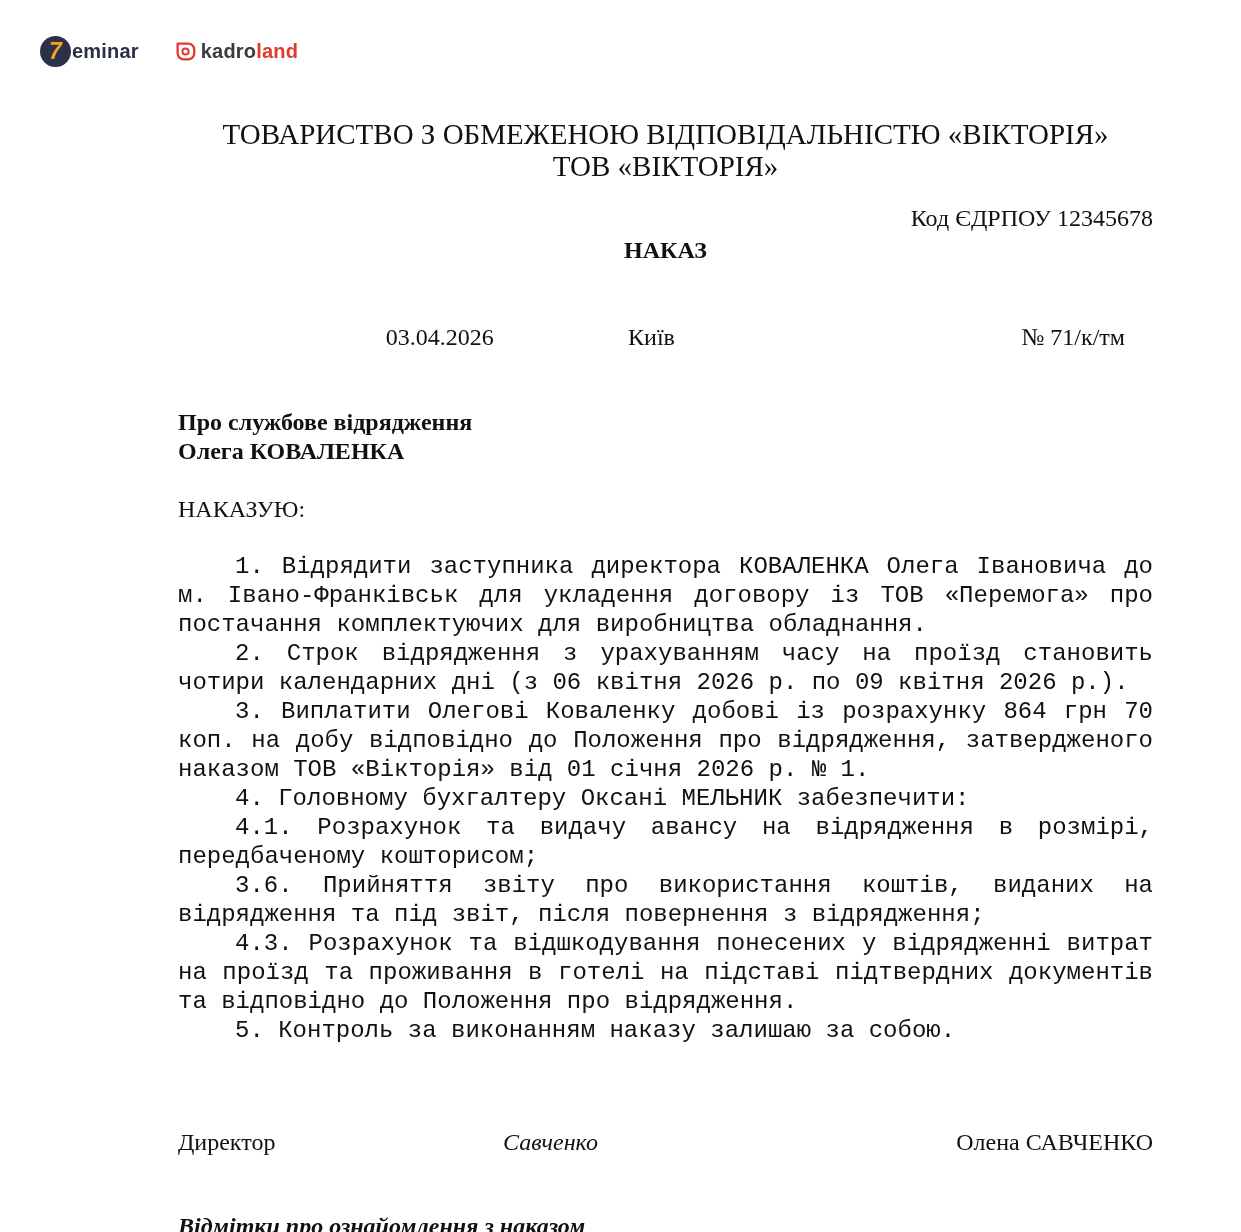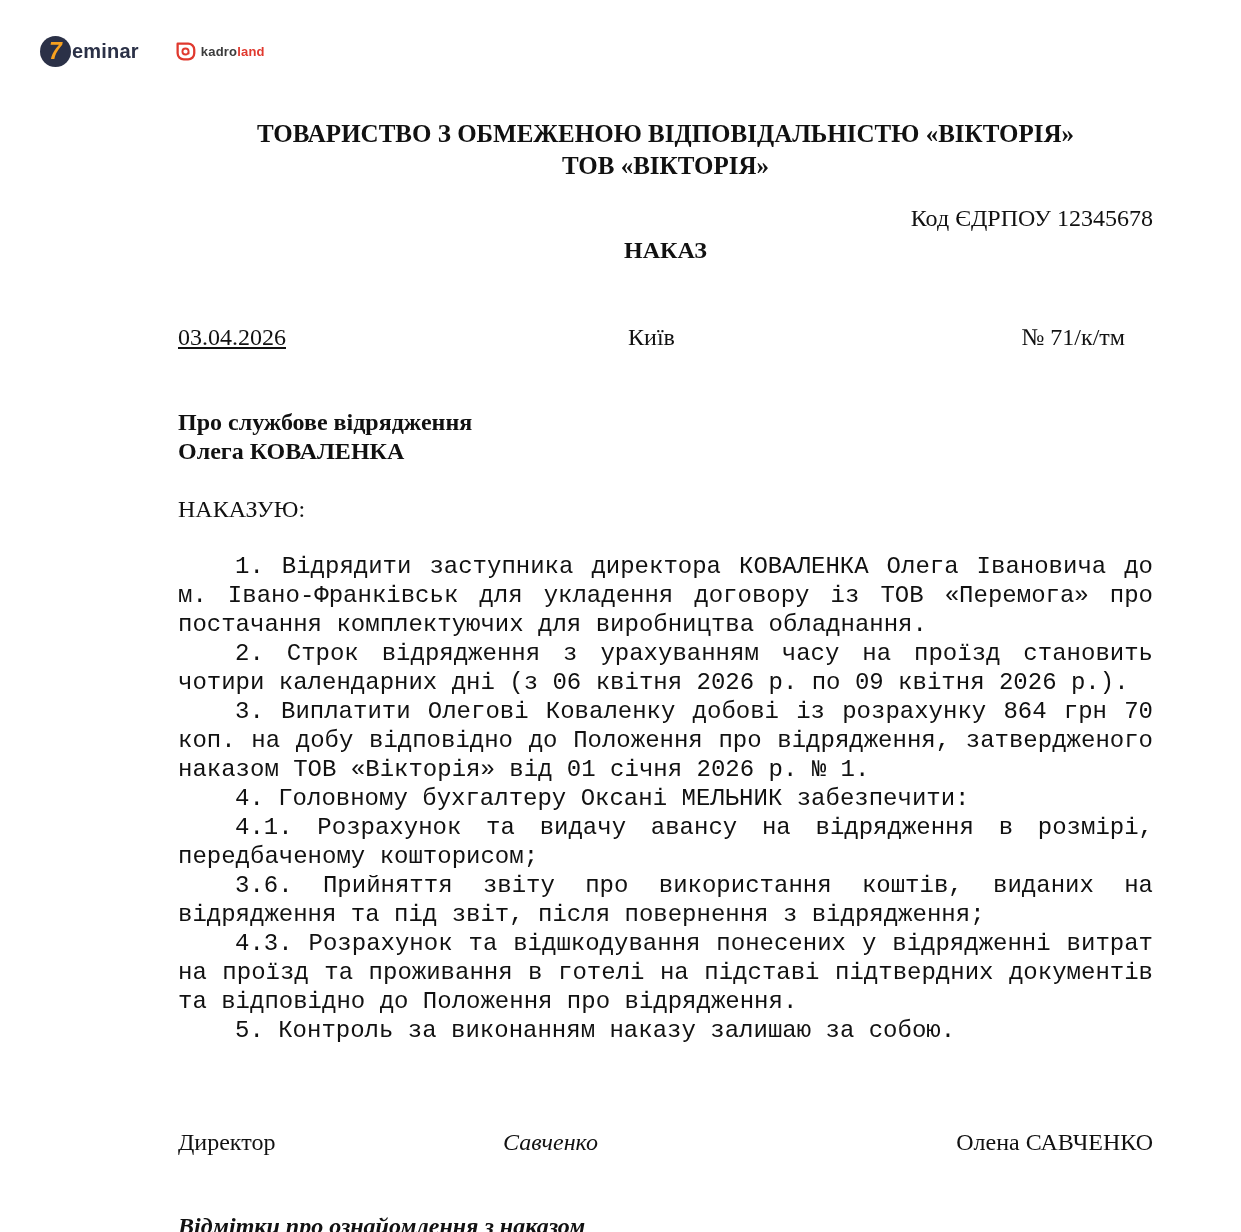--- a/index.html
+++ b/index.html
@@ -36,49 +36,49 @@
     font-style:italic;
   }
   .seminar-text {
     color:var(--seminar-navy,#2b3147);
     font-weight:bold;
     font-size:20px;
     margin-left:1px;
     letter-spacing:.2px;
   }
   .kadro-icon { display:block; margin-right:5px; }
-  .kadro-text { font-weight:bold; font-size:13px; letter-spacing:.2px; }
+  .kadro-text { font-weight:bold; font-size:20px; letter-spacing:.2px; }
   .kadro-dark { color:var(--kadro-dark,#3b3b3b); }
   .kadro-red  { color:var(--kadro-red,#e0392e); }
 
   
   .doc {
     padding:118px 88px 0 178px;
   }
   .company-line {
     text-align:center;
-    font-weight:bold;
-    font-size:25px;
+    font-weight:normal;
+    font-size:29px;
     line-height:32px;
   }
   .edrpou {
     text-align:right;
     margin-top:22px;
   }
   .doc-title {
     text-align:center;
     font-weight:bold;
     margin-top:3px;
   }
   .meta-row {
     display:flex;
     margin-top:58px;
   }
   .meta-row > div { flex:1; }
-  .meta-date { text-align:left;text-decoration:underline; }
+  .meta-date { text-align:right; }
   .meta-city { text-align:center; }
   .meta-number { text-align:right; padding-right:28px; }
 
   .subject {
     margin-top:56px;
     font-weight:bold;
   }
   .intro { margin-top:29px; }
 
   .body-paragraphs { margin-top:28px;font-family:Liberation Mono, monospace; }

